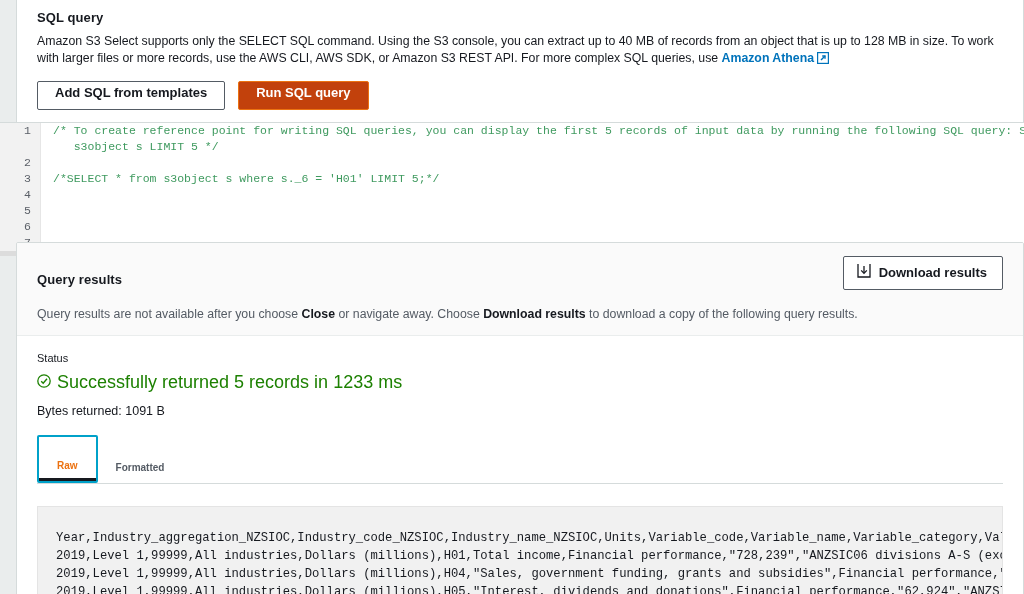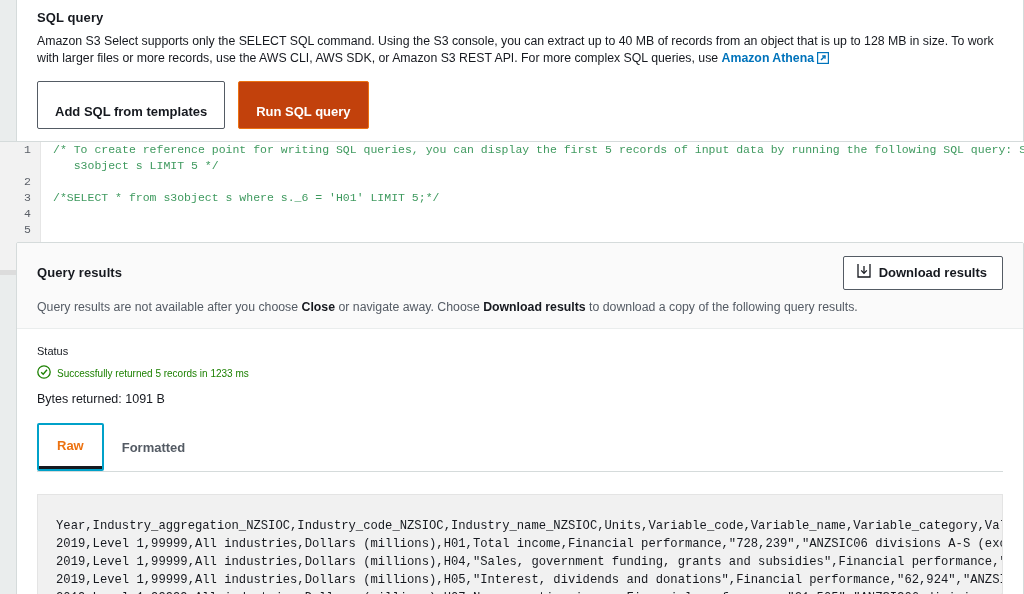--- a/index.html
+++ b/index.html
@@ -62,21 +62,21 @@
     margin-top: 12px;
     margin-bottom: 12px;
     display: flex;
     gap: 13px;
     align-items: center;
   }
   .btn {
     font-family: "Liberation Sans", sans-serif;
     font-size: 13px;
     font-weight: bold;
-    padding: 22px 17px 8px 17px;
+    padding: 3px 17px 8px 17px;
     border-radius: 2px;
     cursor: pointer;
     line-height: 16px;
     white-space: nowrap;
   }
   .btn-normal {
     background: #ffffff;
     border: 1px solid #545b64;
     color: #16191f;
   }
@@ -144,21 +144,21 @@
     border-radius: 2px;
     height: 360px;
     overflow: hidden;
   }
   .results-head {
     background: #fafafa;
     border-bottom: 1px solid #eaeded;
     padding: 14px 20px 12px 20px;
     position: relative;
   }
-  .results-head .section-title { margin: 5px 0 3px 0; }
+  .results-head .section-title { margin: 12px 0 3px 0; }
   .results-sub {
     font-size: 12.3px;
     line-height: 17px;
     color: #545b64;
     margin-top: 15px;
   }
   .results-sub b { color: #16191f; }
   .download-btn {
     position: absolute;
     right: 20px; top: 13px;
@@ -179,43 +179,43 @@
   .results-body { padding: 16px 20px 0 20px; }
   .status-label {
     font-size: 11px;
     color: #16191f;
     margin-bottom: 8px;
   }
   .status-line {
     display: flex;
     align-items: center;
     gap: 6px;
-    font-size: 10px;
+    font-size: 18px;
     color: #1d8102;
     font-weight: normal;
     margin-bottom: 11px;
   }
   .bytes-line {
     font-size: 12.5px;
     color: #16191f;
     margin-bottom: 18px;
   }
 
   .tabs {
     display: flex;
     align-items: flex-end;
     border-bottom: 1px solid #d5dbdb;
     height: 48px;
     margin-bottom: 0;
   }
   .tab {
-    font-size: 13px;
+    font-size: 10px;
     font-weight: bold;
     color: #545b64;
-    padding: 0 18px;
+    padding: 8px 18px;
     height: 46px;
     line-height: 46px;
     cursor: pointer;
   }
   .tab.selected {
     color: #ec7211;
     background: #ffffff;
     border: 2px solid #00a1c9;
     border-radius: 2px;
     height: 48px;

